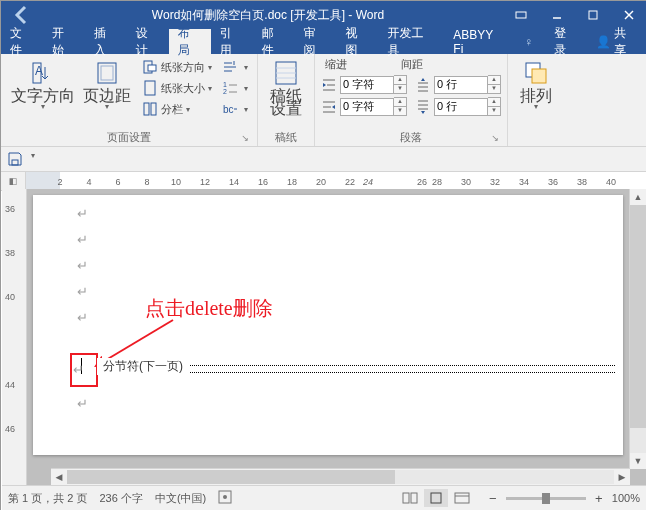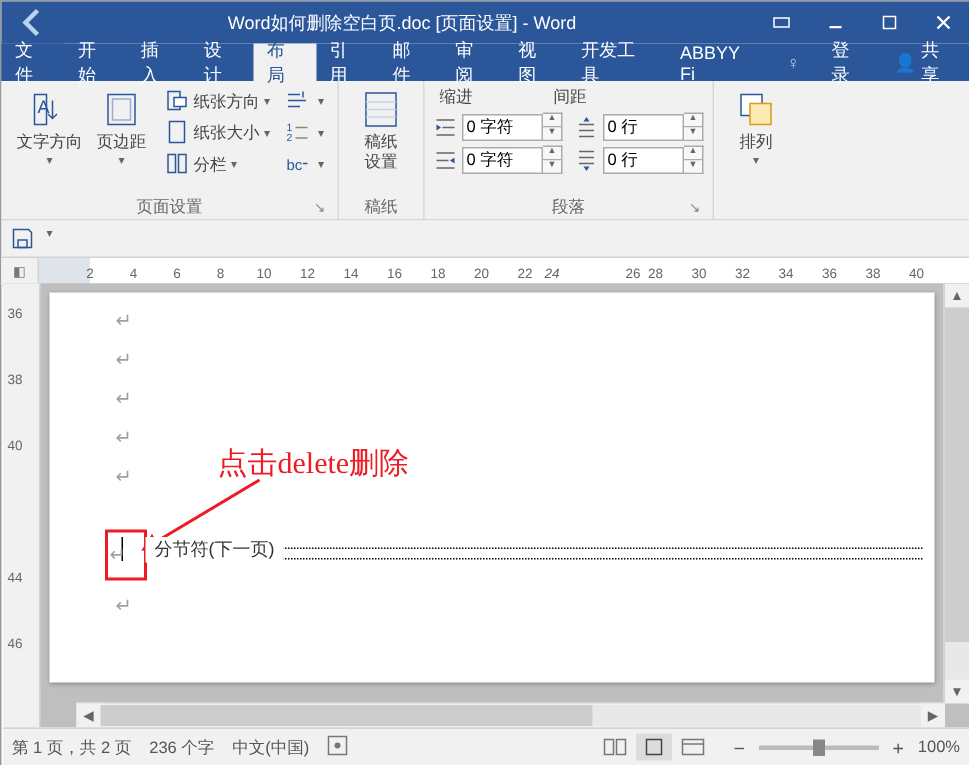--- a/index.html
+++ b/index.html
@@ -21,21 +21,21 @@
 .tab.dim{color:#bbd2ec}
 .tab .ico{margin-right:3px}
 
 .ribbon{height:92px;background:#F1F1F1;border-bottom:1px solid #d4d4d4;display:flex;align-items:stretch}
 .group{border-right:1px solid #d9d9d9;padding:3px 6px 1px 6px;display:flex;flex-direction:column}
 .group-body{flex:1;display:flex;align-items:flex-start}
 .group-label{height:15px;font-size:11px;color:#666;text-align:center;display:flex;align-items:flex-end;justify-content:center;position:relative}
 .group-label .dlg{position:absolute;right:0;bottom:0;width:12px;height:12px;color:#888;font-size:9px}
 .bigbtn{display:flex;flex-direction:column;align-items:center;justify-content:flex-start;padding:2px 4px;min-width:36px}
 .bigbtn .ico{width:28px;height:28px;margin-bottom:2px;display:flex;align-items:center;justify-content:center}
-.bigbtn .lbl{font-size:11px;color:#444;text-align:center;line-height:13px}
+.bigbtn .lbl{font-size:16px;color:#444;text-align:center;line-height:13px}
 .bigbtn .drop{font-size:8px;color:#666}
 .smallbtn{display:flex;align-items:center;font-size:11px;color:#444;padding:2px 3px;white-space:nowrap}
 .smallbtn .ico{width:16px;height:16px;margin-right:3px;display:flex;align-items:center;justify-content:center}
 .smallbtn .drop{margin-left:3px;font-size:8px;color:#666}
 .stack{display:flex;flex-direction:column;gap:1px}
 .spin-row{display:flex;align-items:center;font-size:11px;color:#444;margin:1px 0}
 .spin-row .ico{width:16px;height:16px;margin-right:3px}
 .spin-row input{width:48px;height:16px;border:1px solid #ababab;font-size:11px;padding:0 2px;background:#fff}
 .spin-btns{display:flex;flex-direction:column;width:12px;border:1px solid #ababab;border-left:none}
 .spin-btns div{height:8px;font-size:6px;line-height:6px;text-align:center;color:#666;background:#f7f7f7}
@@ -86,21 +86,21 @@
 </head>
 <body>
 <div id="app">
 
 <div class="titlebar">
   <div class="win-arrow">
     <svg viewBox="0 0 12 12">
           <path d="M8 2 L4 6 L8 10" stroke="#bbd2ec" fill="none" stroke-width="1.5"></path>
         </svg>
   </div>
-  <div class="title">Word如何删除空白页.doc [页面设置] - Word</div>
+  <div class="title">Word如何删除空白页.doc [开发工具] - Word</div>
   <div class="win-btns">
     <div class="win-btn">
           <svg viewBox="0 0 12 12">
             <rect x="1" y="3" width="10" height="6" stroke="#fff" fill="none"></rect>
           </svg>
         </div>
     <div class="win-btn">
           <svg viewBox="0 0 12 12">
             <line x1="2" y1="9" x2="10" y2="9" stroke="#fff" stroke-width="1.5"></line>
           </svg>

